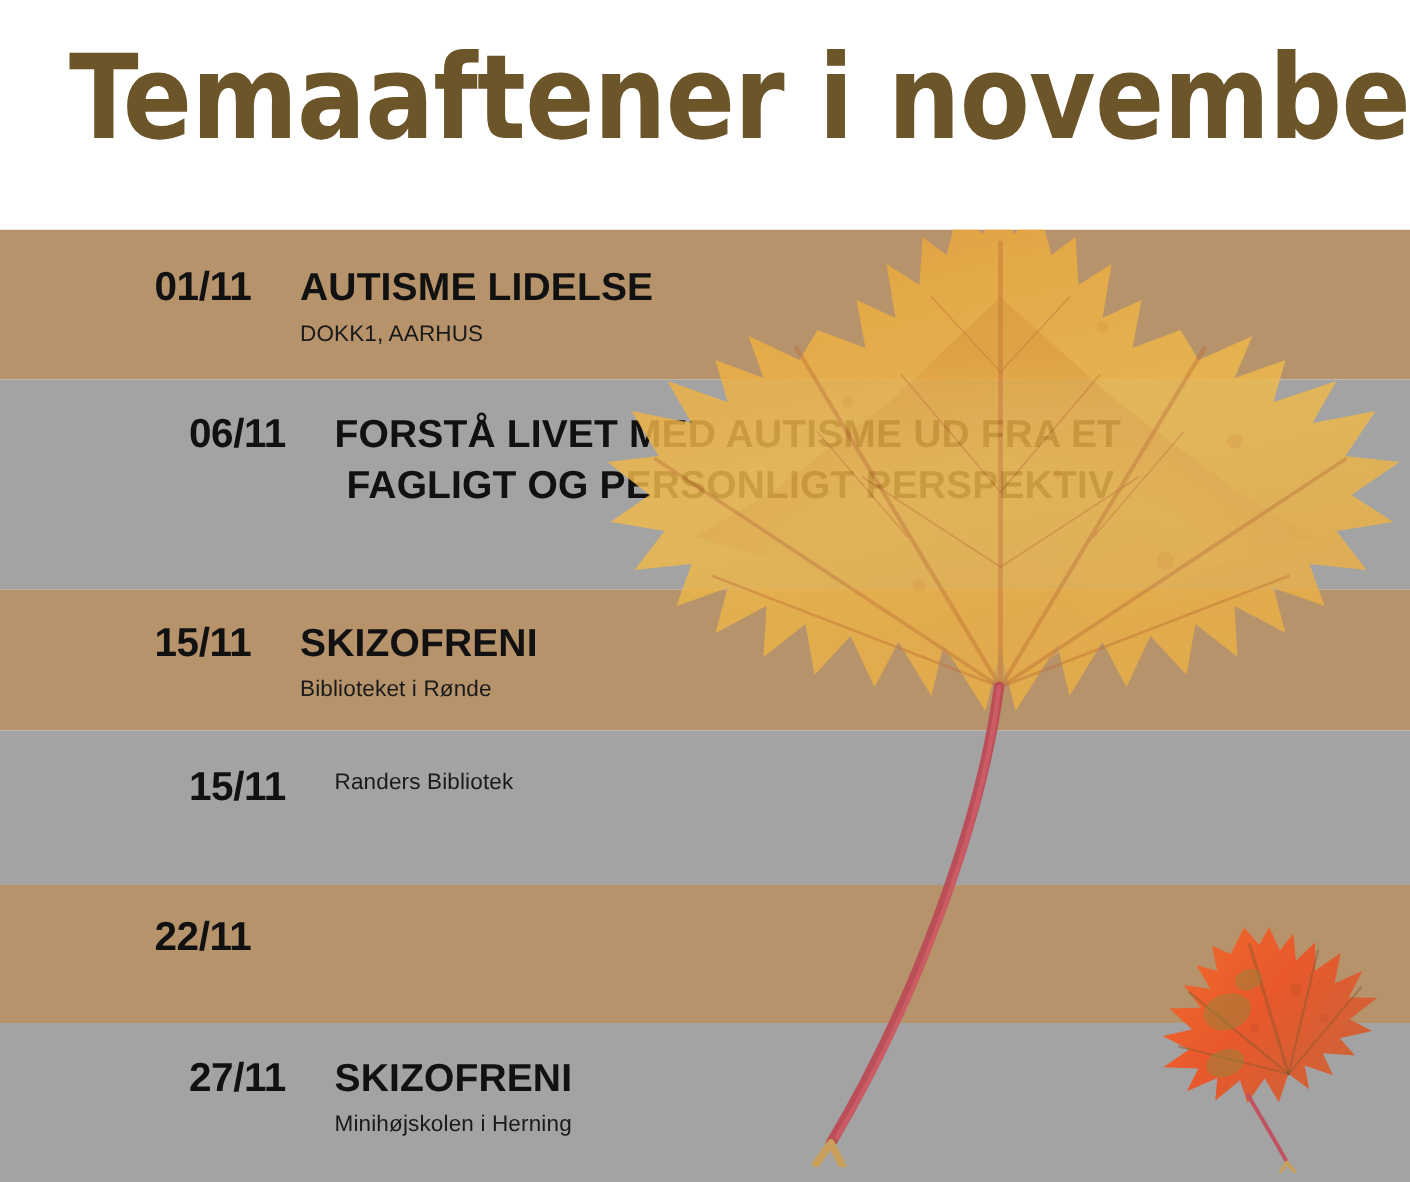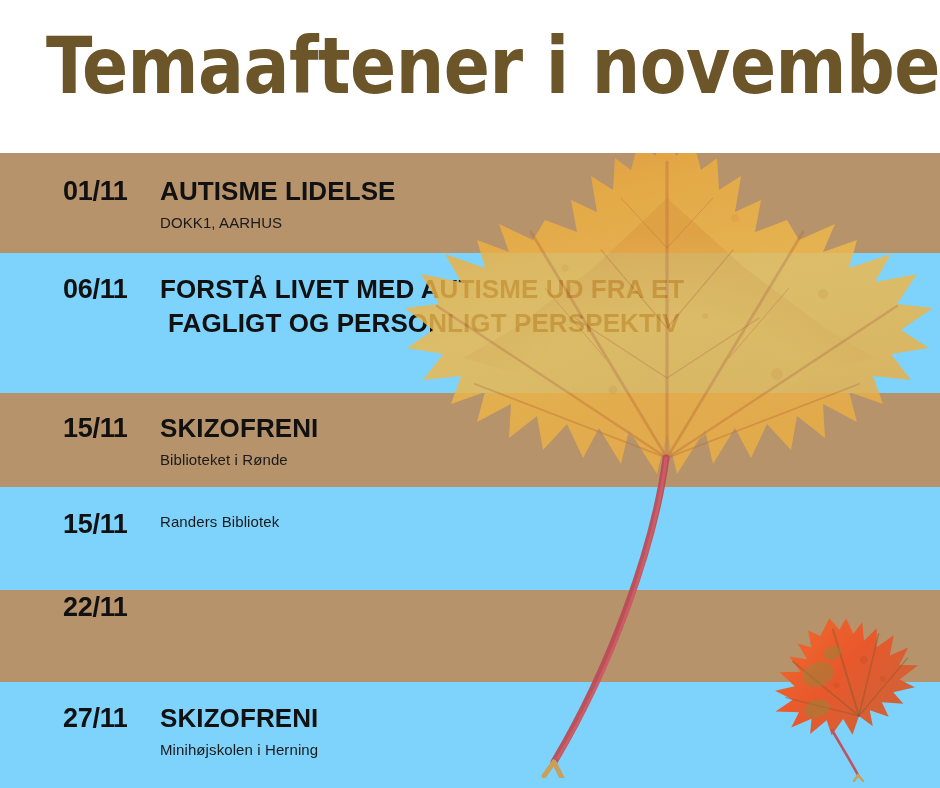--- a/index.html
+++ b/index.html
@@ -43,31 +43,32 @@
     z-index:1;
   }
   .row{
     position:relative;
     width:940px;
     box-sizing:border-box;
     display:flex;
     align-items:flex-start;
   }
   .row.tan{background:#B6936B;}
-  .row.cream{background:#7dd3fc;}
+  .row.cream{background:#a3a3a3;padding-left:23px;}
 
   .row-date{
     flex:0 0 160px;
     padding-left:63px;
     box-sizing:border-box;
     font-size:27px;
     font-weight:700;
     color:#111111;
     letter-spacing:-0.3px;
     white-space:nowrap;
+    margin-left:40px;
   }
   .row-body{
     flex:1 1 auto;
     padding-right:10px;
     box-sizing:border-box;
   }
   .row-title{
     font-size:26px;
     font-weight:700;
     color:#111111;
@@ -85,21 +86,21 @@
     line-height:30px;
     letter-spacing:0.1px;
     white-space:nowrap;
   }
 
   
   .r0{height:100px;padding-top:21px;}
   .r1{height:140px;padding-top:19px;}
   .r2{height:94px;padding-top:18px;}
   .r3{height:103px;padding-top:20px;}
-  .r4{height:92px;}
+  .r4{height:92px;padding-top:17px;}
   .r5{height:106px;padding-top:19px;}
 
   .r0 .row-date,.r1 .row-date,.r2 .row-date,
   .r3 .row-date,.r4 .row-date,.r5 .row-date{margin-top:2px;}
 
   
   .leaf-big{
     position:absolute;
     left:405px;top:128px;
     width:530px;height:360px;

